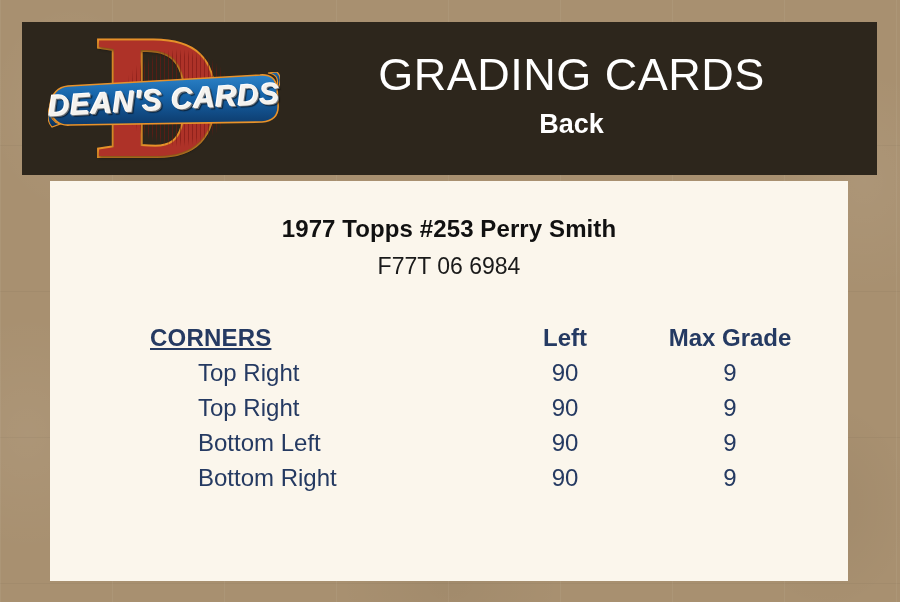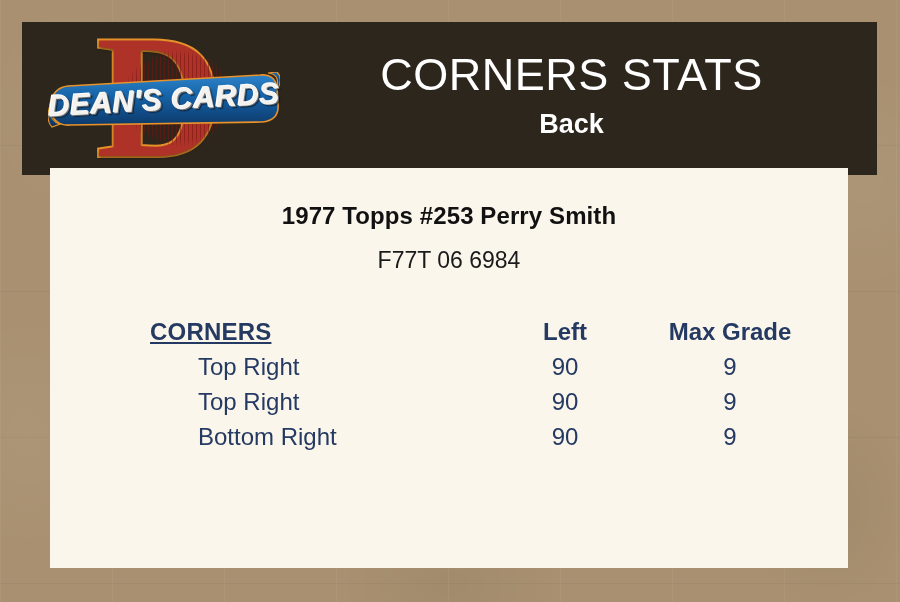--- a/index.html
+++ b/index.html
@@ -158,40 +158,40 @@
     font-size: 27px;
     font-weight: bold;
     line-height: 42px;
     margin-top: 2px;
   }
 
   
   #content-panel {
     position: absolute;
     left: 50px;
-    top: 168px;
+    top: 181px;
     width: 798px;
     height: 400px;
     background: #fbf6ec;
     padding-top: 34px;
   }
 
   #card-title {
     text-align: center;
     font-size: 24px;
     font-weight: bold;
     color: #111111;
     letter-spacing: 0.1px;
   }
   #card-serial {
     text-align: center;
     font-size: 23px;
     font-weight: normal;
     color: #1a1a1a;
-    margin-top: 17px;
+    margin-top: 10px;
   }
 
   
   #stats-table {
     margin: 40px 0 0 100px;
     width: 660px;
     border-collapse: collapse;
     color: #253a62;
   }
   #stats-table th,
@@ -246,21 +246,21 @@
             <path d="M2,34 C1,44 4,50 12,52 L4,55 C-1,50 -1,41 2,34 Z" fill="url(#ribTail)" stroke="#e8922a" stroke-width="1.2"></path>
             <path d="M229,15 C231,6 228,2 220,1 L229,0 C233,4 233,10 230,16 Z" fill="url(#ribTail)" stroke="#e8922a" stroke-width="1.2"></path>
           </svg>
         </div>
 
         <div class="logo-wordmark">DEAN'S CARDS</div>
       </div>
     </div>
 
     <div id="header-titles">
-      <div id="header-title">CORNERS STATS</div>
+      <div id="header-title">GRADING CARDS</div>
       <div id="header-subtitle">Back</div>
     </div>
   </div>
 
   <div id="content-panel">
 
     <div id="card-title">1977 Topps #253 Perry Smith</div>
     <div id="card-serial">F77T 06 6984</div>
 
     <table id="stats-table">
@@ -276,20 +276,25 @@
           <td class="col-label row-label">Top Right</td>
           <td class="col-value">90</td>
           <td class="col-max">9</td>
         </tr>
         <tr>
           <td class="col-label row-label">Top Right</td>
           <td class="col-value">90</td>
           <td class="col-max">9</td>
         </tr>
         <tr>
+          <td class="col-label row-label">Bottom Left</td>
+          <td class="col-value">90</td>
+          <td class="col-max">9</td>
+        </tr>
+        <tr>
           <td class="col-label row-label">Bottom Right</td>
           <td class="col-value">90</td>
           <td class="col-max">9</td>
         </tr>
       </tbody>
     </table>
 
   </div>
 </div>
 

